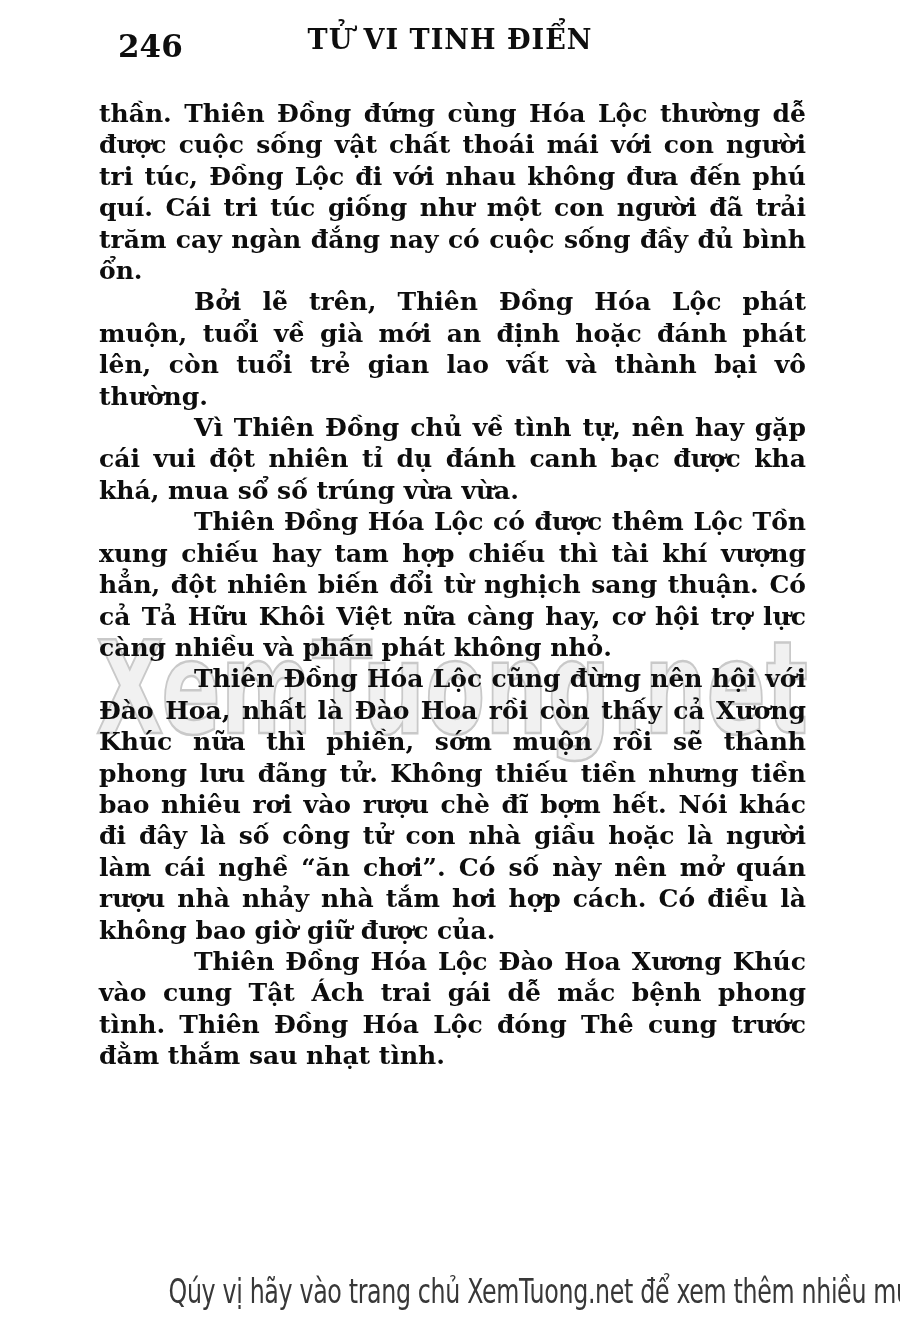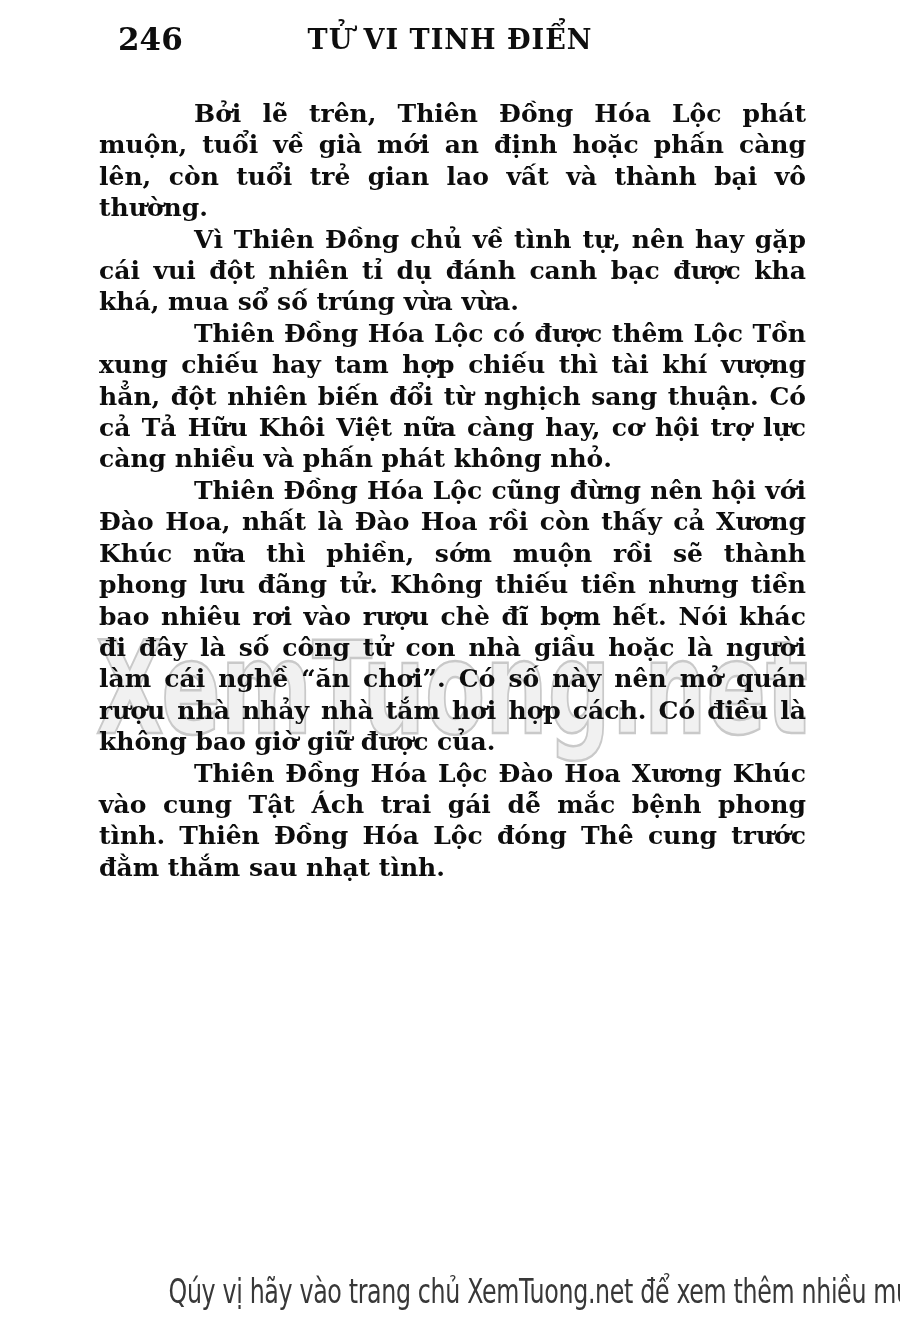--- a/index.html
+++ b/index.html
@@ -8,21 +8,21 @@
     width: 900px;
     height: 1321px;
     background: #ffffff;
     overflow: hidden;
     font-family: "DejaVu Serif", serif;
   }
   
   .page-number {
     position: absolute;
     left: 118px;
-    top: 21px;
+    top: 28px;
     font-size: 31px;
     font-weight: 700;
     color: #0e0e0e;
     z-index: 2;
   }
   .header-title {
     position: absolute;
     left: 0;
     top: 24px;
     width: 900px;
@@ -86,21 +86,22 @@
   <div class="page-number">246</div>
   <div class="header-title">TỬ VI TINH ĐIỂN</div>
 
   <div class="watermark">
     <svg width="724" height="165">
       <text x="4" y="118" font-family="DejaVu Sans, sans-serif" font-size="128" font-weight="bold" fill="#f1f1f1" stroke="#c9c9c9" stroke-width="2.5" textLength="712" lengthAdjust="spacingAndGlyphs">XemTuong.net</text>
     </svg>
   </div>
 
   <div class="body-text">
-    <p class="para indent">Bởi lẽ trên, Thiên Đồng Hóa Lộc phát muộn, tuổi về già mới an định hoặc phấn càng lên, còn tuổi trẻ gian lao vất và thành bại vô thường.</p>
+    <p class="para">thần. Thiên Đồng đứng cùng Hóa Lộc thường dễ được cuộc sống vật chất thoái mái với con người tri túc, Đồng Lộc đi với nhau không đưa đến phú quí. Cái tri túc giống như một con người đã trải trăm cay ngàn đắng nay có cuộc sống đầy đủ bình ổn.</p>
+    <p class="para indent">Bởi lẽ trên, Thiên Đồng Hóa Lộc phát muộn, tuổi về già mới an định hoặc đánh phát lên, còn tuổi trẻ gian lao vất và thành bại vô thường.</p>
     <p class="para indent">Vì Thiên Đồng chủ về tình tự, nên hay gặp cái vui đột nhiên tỉ dụ đánh canh bạc được kha khá, mua sổ số trúng vừa vừa.</p>
     <p class="para indent">Thiên Đồng Hóa Lộc có được thêm Lộc Tồn xung chiếu hay tam hợp chiếu thì tài khí vượng hẳn, đột nhiên biến đổi từ nghịch sang thuận. Có cả Tả Hữu Khôi Việt nữa càng hay, cơ hội trợ lực càng nhiều và phấn phát không nhỏ.</p>
     <p class="para indent">Thiên Đồng Hóa Lộc cũng đừng nên hội với Đào Hoa, nhất là Đào Hoa rồi còn thấy cả Xương Khúc nữa thì phiền, sớm muộn rồi sẽ thành phong lưu đãng tử. Không thiếu tiền nhưng tiền bao nhiêu rơi vào rượu chè đĩ bợm hết. Nói khác đi đây là số công tử con nhà giầu hoặc là người làm cái nghề “ăn chơi”. Có số này nên mở quán rượu nhà nhảy nhà tắm hơi hợp cách. Có điều là không bao giờ giữ được của.</p>
     <p class="para indent">Thiên Đồng Hóa Lộc Đào Hoa Xương Khúc vào cung Tật Ách trai gái dễ mắc bệnh phong tình. Thiên Đồng Hóa Lộc đóng Thê cung trước đằm thắm sau nhạt tình.</p>
   </div>
 
   <div class="footer">
     <span class="squeeze"><span>Qúy vị hãy vào trang chủ </span><span class="domain">XemTuong.net</span><span> để xem thêm nhiều mục hay khác</span></span>
   </div>
 

